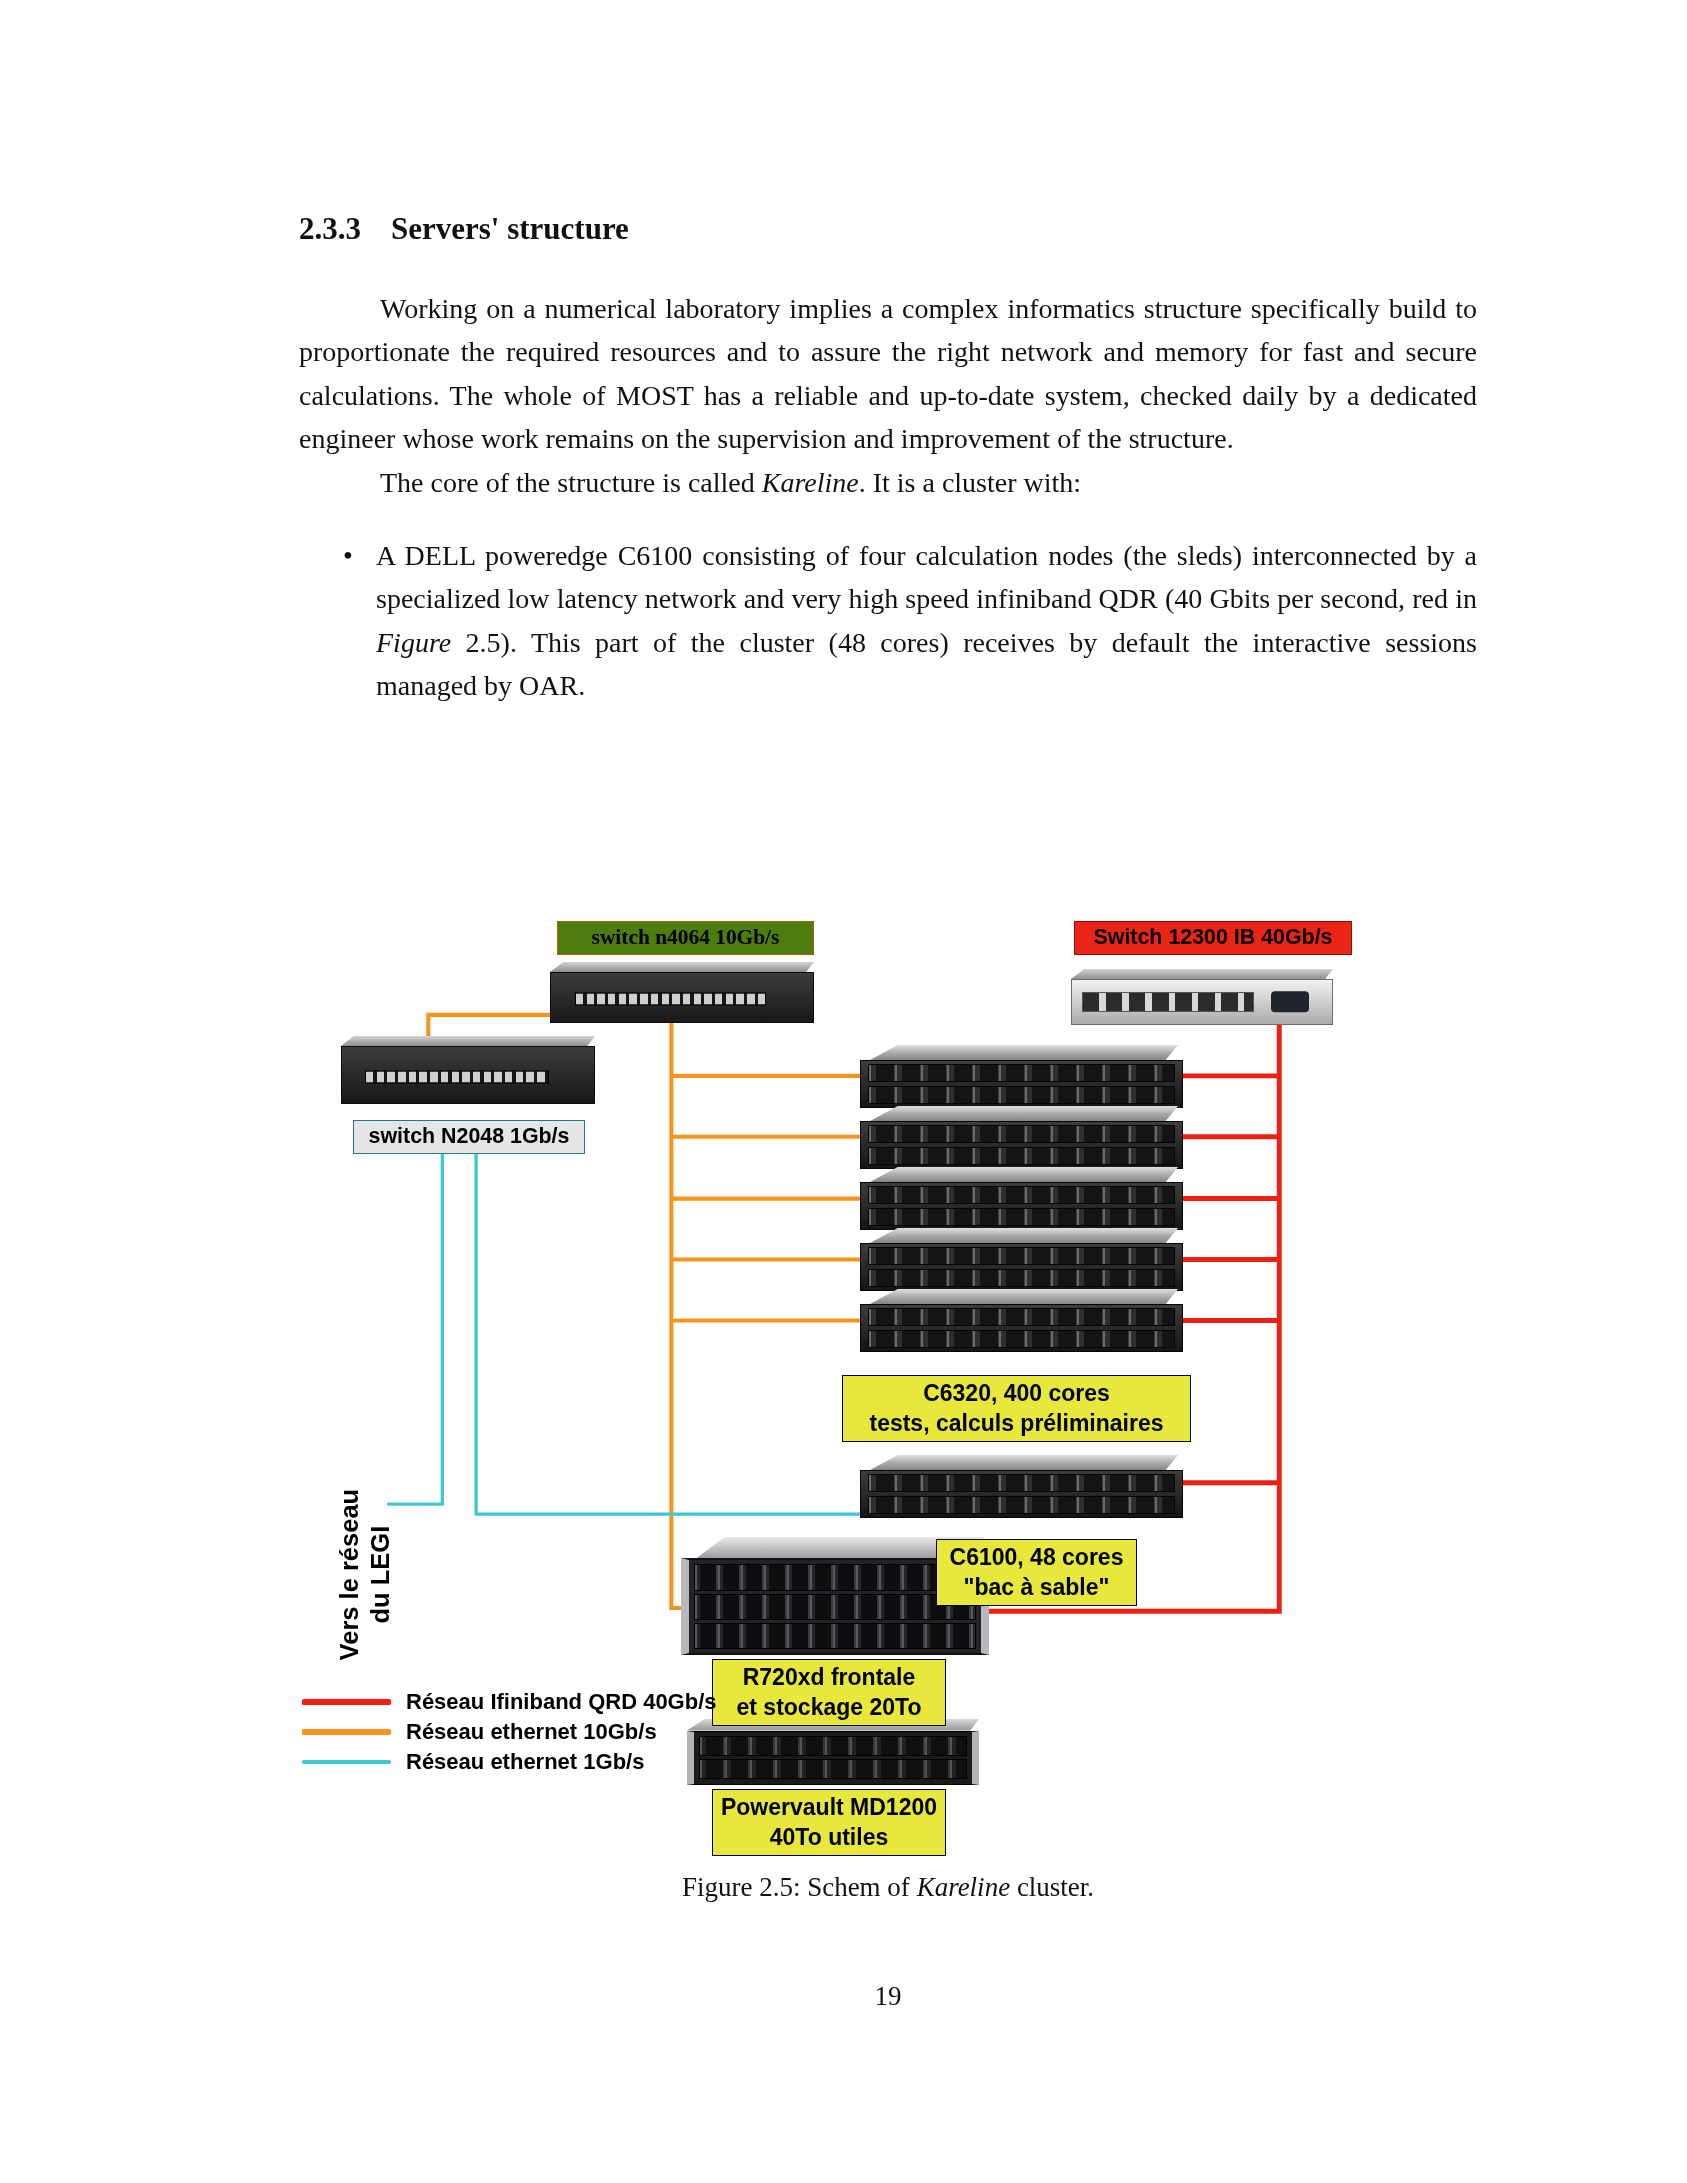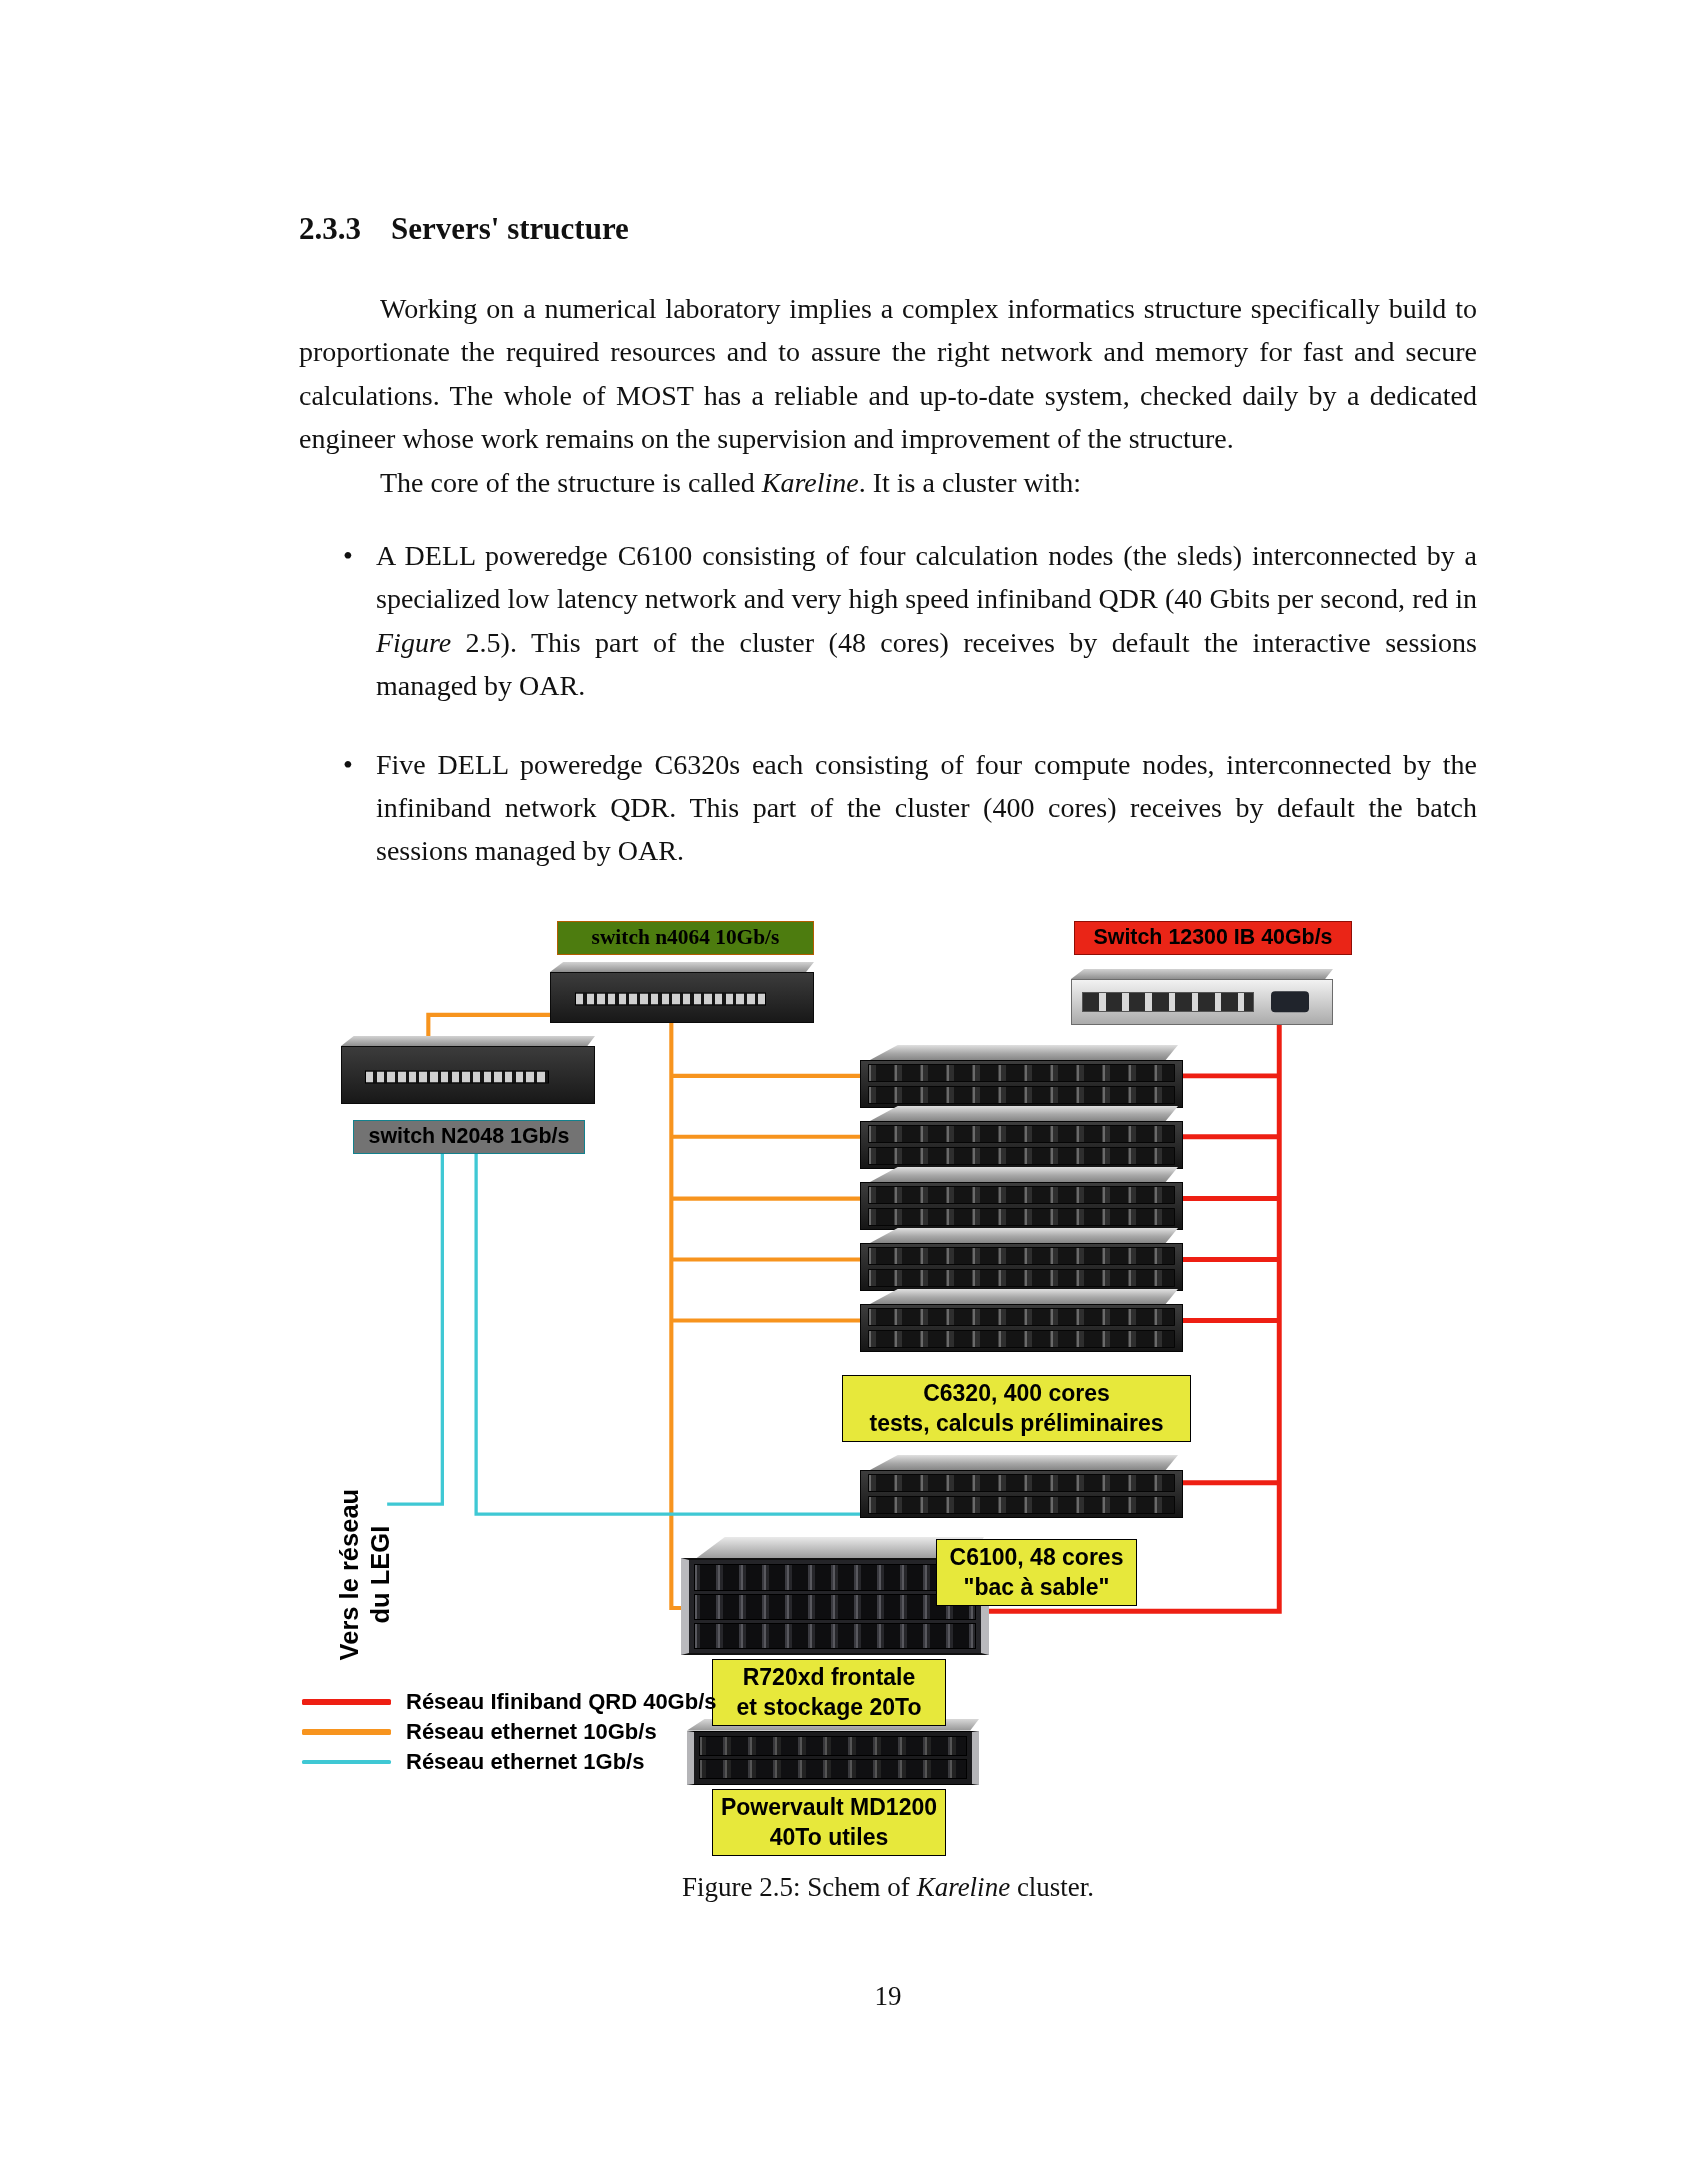--- a/index.html
+++ b/index.html
@@ -171,21 +171,20 @@
     <h2 class="section-heading">
       <span class="sec-num">2.3.3</span><span class="sec-title">Servers' structure</span>
     </h2>
 
     <p class="body indent">Working on a numerical laboratory implies a complex informatics structure specifically build to proportionate the required resources and to assure the right network and memory for fast and secure calculations. The whole of MOST has a reliable and up-to-date system, checked daily by a dedicated engineer whose work remains on the supervision and improvement of the structure.</p>
 
     <p class="body indent"><span>The core of the structure is called </span><i>Kareline</i><span>. It is a cluster with:</span></p>
 
     <ul class="bullets">
       <li><span>A DELL poweredge C6100 consisting of four calculation nodes (the sleds) interconnected by a specialized low latency network and very high speed infiniband QDR (40 Gbits per second, red in </span><i>Figure</i><span> 2.5). This part of the cluster (48 cores) receives by default the interactive sessions managed by OAR.</span></li>
-      <li><span>Five DELL poweredge C6320s each consisting of four compute nodes, interconnected by the infiniband network QDR. This part of the cluster (400 cores) receives by default the batch sessions managed by OAR.</span><i></i><span></span></li>
     </ul>
   </div>
 
   <div class="figure">
 
     <svg class="wires" width="1687" height="2183" viewBox="0 0 2048 2650">
 
       <polyline points="520,1264 520,1232 700,1232" fill="none" stroke-width="5" stroke="#f7941e"></polyline>
       <polyline points="815,1240 815,1952 834,1952" fill="none" stroke-width="5" stroke="#f7941e"></polyline>
       <line x1="815" y1="1306" x2="1060" y2="1306" stroke-width="5" stroke="#f7941e"></line>
@@ -284,21 +283,21 @@
     <div class="pv">
       <div class="s-top"></div>
       <div class="s-front">
         <div class="bay-row"></div>
         <div class="bay-row"></div>
       </div>
     </div>
 
     <div class="tag tag-orange tag-n4064" style="background: #4d7c0f; font-family: Liberation Serif, serif;">switch n4064 10Gb/s</div>
     <div class="tag tag-red tag-ib" style="background: rgb(234, 37, 23);">Switch 12300 IB 40Gb/s</div>
-    <div class="tag tag-cyan tag-n2048" style="background: #737373;">switch N2048 1Gb/s</div>
+    <div class="tag tag-cyan tag-n2048" style="background: #e5e5e5;">switch N2048 1Gb/s</div>
 
     <div class="tag tag-yellow tag-c6320" style="background: rgb(231, 232, 59); margin-top: 16px;">
       <span class="tl">C6320, 400 cores</span>
       <span class="tl">tests, calculs préliminaires</span>
     </div>
 
     <div class="tag tag-yellow tag-c6100" style="background: rgb(231, 232, 59);">
       <span class="tl">C6100, 48 cores</span>
       <span class="tl">"bac à sable"</span>
     </div>

